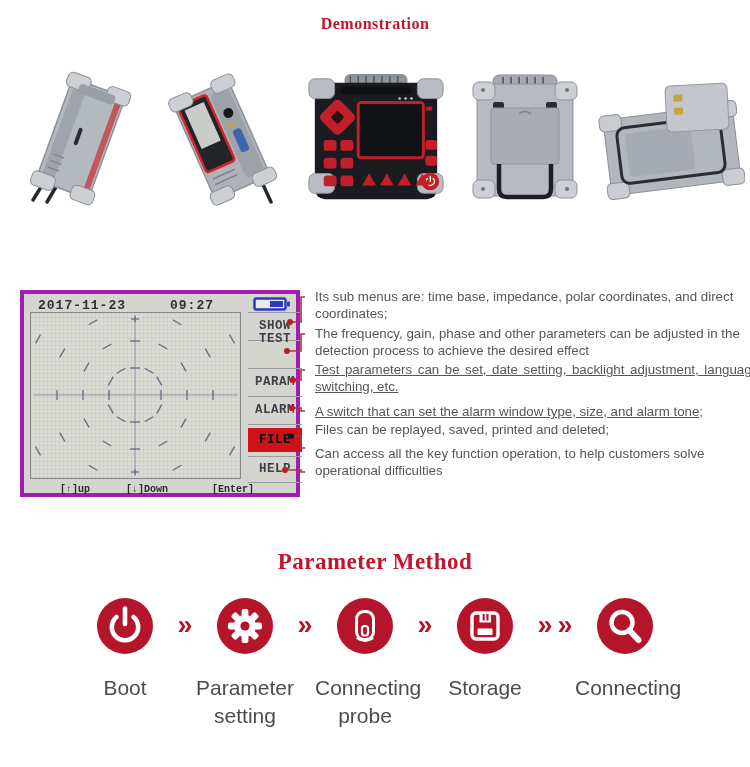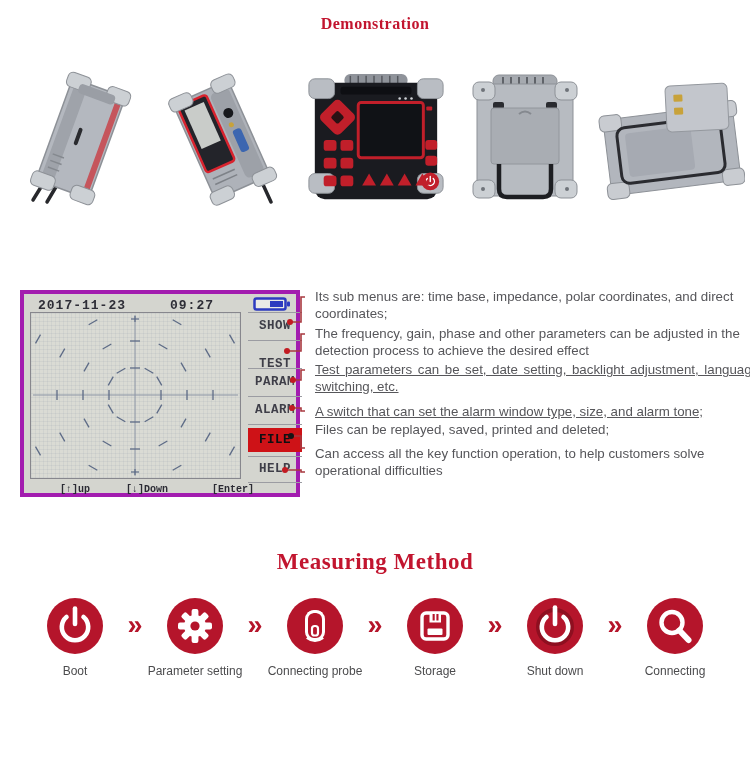--- a/index.html
+++ b/index.html
@@ -64,21 +64,21 @@
   .ann:nth-child(4){margin-top:9px;}
   .ann:nth-child(5){margin-top:1px;}
   .ann:nth-child(6){margin-top:8px;}
   .ann.justify{text-align:justify;text-decoration:underline;}
 
   
   #steps{position:absolute;top:597px;left:0;width:750px;display:flex;
     justify-content:center;align-items:flex-start;}
   .step{width:100px;text-align:center;}
   .step-icon{width:58px;height:58px;margin:0 auto;display:block;}
-  .step-label{margin-top:9px;font-size:12px;line-height:1.32;color:#4c4c4e;}
+  .step-label{margin-top:19px;font-size:21px;line-height:1.32;color:#4c4c4e;}
   .chev{
     width:20px;text-align:center;margin-top:15px;
     font-size:27px;font-weight:bold;color:#b5152b;line-height:1;
   }
 </style>
 </head>
 <body>
 
 <div class="sec-title" id="title-demo">Demonstration</div>
 
@@ -280,21 +280,21 @@
     <div class="mdiv" style="top:46px"></div>
     <div class="mdiv" style="top:74px"></div>
     <div class="mdiv" style="top:102px"></div>
     <div class="mdiv" style="top:130px"></div>
     <div class="mdiv" style="top:162px"></div>
     <div class="mdiv" style="top:188px"></div>
 
     <div id="file-bg"></div>
 
     <div class="mitem" style="top:25px">SHOW</div>
-    <div class="mitem" style="top:63px">TEST</div>
+    <div class="mitem" style="top:38px">TEST</div>
     <div class="mitem" style="top:81px">PARAM</div>
     <div class="mitem" style="top:109px">ALARM</div>
     <div class="mitem active" style="top:139px">FILE</div>
     <div class="mitem" style="top:168px">HELP</div>
 
     <div class="lcd-foot" id="foot-up">[↑]up</div>
     <div class="lcd-foot" id="foot-down">[↓]Down</div>
     <div class="lcd-foot" id="foot-enter">[Enter]</div>
   </div>
 
@@ -318,21 +318,21 @@
   <div id="annotations">
     <p class="ann">Its sub menus are: time base, impedance, polar coordinates, and direct coordinates;</p>
     <p class="ann">The frequency, gain, phase and other parameters can be adjusted in the detection process to achieve the desired effect</p>
     <p class="ann justify">Test parameters can be set, date setting, backlight adjustment, language switching, etc.</p>
     <p class="ann justify">A switch that can set the alarm window type, size, and alarm tone;</p>
     <p class="ann">Files can be replayed, saved, printed and deleted;</p>
     <p class="ann">Can access all the key function operation, to help customers solve operational difficulties</p>
   </div>
 </div>
 
-<div class="sec-title" id="title-measure">Measuring Method</div>
+<div class="sec-title" id="title-measure">Parameter Method</div>
 
 <div id="steps">
 
   <div class="step">
     <svg class="step-icon" viewBox="0 0 58 58">
       <circle cx="29" cy="29" r="28" fill="#b5152b"></circle>
       <path d="M20.5,20 A13.2,13.2 0 1 0 37.5,20" stroke="#fff" stroke-width="4.6" fill="none" stroke-linecap="round"></path>
       <line x1="29" y1="11.5" x2="29" y2="27" stroke="#fff" stroke-width="4.6" stroke-linecap="round"></line>
     </svg>
     <div class="step-label">Boot</div>
@@ -381,29 +381,20 @@
       <rect x="23.5" y="15" width="11.5" height="10.5" fill="#fff"></rect>
       <rect x="26.6" y="17" width="2.1" height="6.5" fill="#b5152b"></rect>
       <rect x="30.4" y="17" width="2.1" height="6.5" fill="#b5152b"></rect>
       <rect x="21.5" y="31.5" width="15" height="6.5" rx="1" fill="#fff"></rect>
     </svg>
     <div class="step-label">Storage</div>
   </div>
 
   <div class="chev">»</div>
 
-  <div class="step">
-    <svg class="step-icon" viewBox="0 0 58 58">
-      <circle cx="29" cy="29" r="28" fill="#b5152b"></circle>
-      <circle cx="29" cy="30" r="17" fill="none" stroke="#8e0f20" stroke-width="4"></circle>
-      <path d="M20.5,20 A13.2,13.2 0 1 0 37.5,20" stroke="#fff" stroke-width="4.6" fill="none" stroke-linecap="round"></path>
-      <line x1="29" y1="10.5" x2="29" y2="27" stroke="#fff" stroke-width="4.6" stroke-linecap="round"></line>
-    </svg>
-    <div class="step-label">Shut down</div>
-  </div>
 
   <div class="chev">»</div>
 
   <div class="step">
     <svg class="step-icon" viewBox="0 0 58 58">
       <circle cx="29" cy="29" r="28" fill="#b5152b"></circle>
       <circle cx="26" cy="25.5" r="10.5" stroke="#fff" stroke-width="4.4" fill="none"></circle>
       <line x1="33.5" y1="33.5" x2="42.5" y2="43" stroke="#fff" stroke-width="6" stroke-linecap="round"></line>
     </svg>
     <div class="step-label">Connecting</div>

